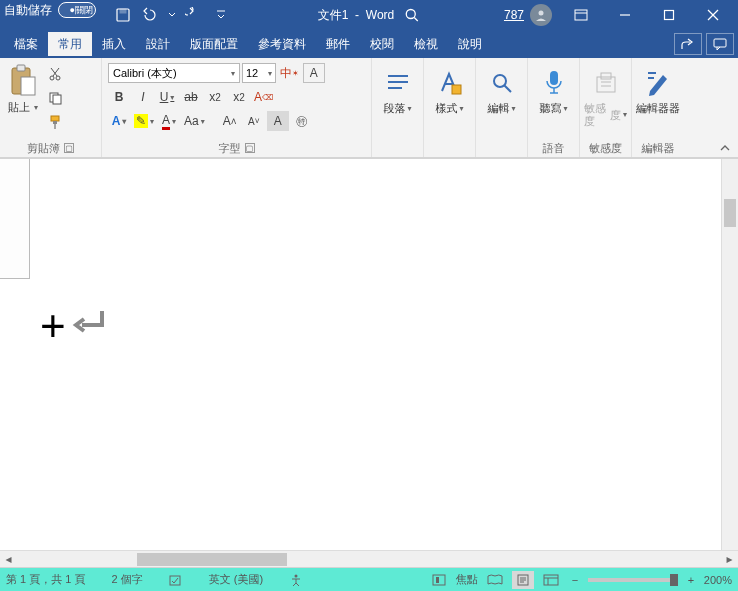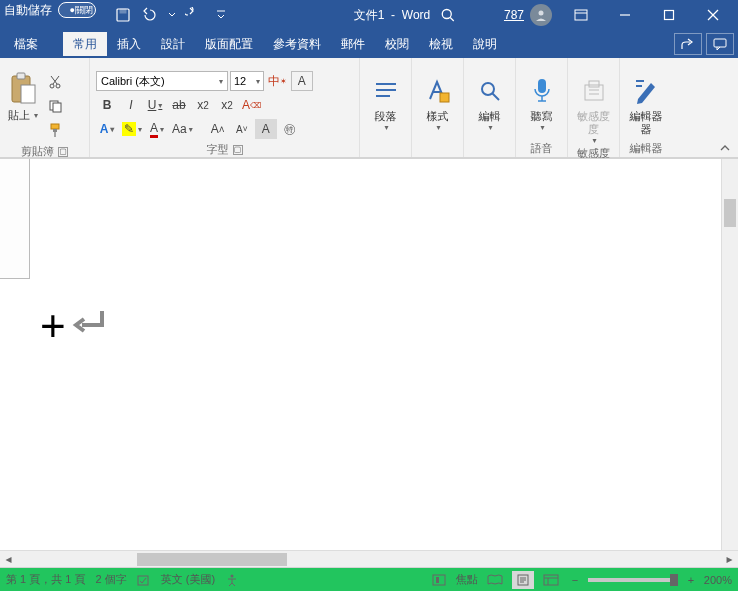--- a/index.html
+++ b/index.html
@@ -6,44 +6,44 @@
 body { width: 738px; height: 591px; background: #fff; overflow: hidden; font-size: 12px; user-select: none; }
 
 
 .titlebar { height: 30px; background: #2b579a; color: #fff; display: flex; align-items: center; padding: 0 4px; position: relative; }
 .title-left { display: flex; gap: 6px; }
 .autosave-lbl { font-size: 12px; }
 .autosave-toggle { width: 38px; height: 16px; border: 1px solid #fff; border-radius: 8px; display: flex; align-items: center; justify-content: flex-end; padding: 0 2px; font-size: 9px; background: rgba(255,255,255,0.08); }
 .qat { display: flex; align-items: center; gap: 2px; margin-left: 8px; }
 .qat-btn { width: 26px; height: 26px; display: flex; align-items: center; justify-content: center; cursor: pointer; color: #fff; }
 .qat-btn svg { stroke: #fff; fill: none; }
-.title-center { position: absolute; left: 50%; transform: translateX(-50%); display: flex; align-items: center; gap: 10px; font-size: 12px; margin-left: 36px; }
+.title-center { position: absolute; left: 50%; transform: translateX(-50%); display: flex; align-items: center; gap: 10px; font-size: 12px; }
 .search-ic svg { stroke: #fff; fill: none; }
 .title-right { margin-left: auto; display: flex; align-items: center; gap: 2px; text-decoration: underline; }
 .user { display: flex; align-items: center; gap: 6px; margin-right: 6px; }
 .avatar { width: 22px; height: 22px; border-radius: 50%; background: #7a8a9a; display: flex; align-items: center; justify-content: center; }
 .winctl { width: 42px; height: 30px; display: flex; align-items: center; justify-content: center; cursor: pointer; }
 .winctl svg { stroke: #fff; fill: none; }
 
 
 .tabs { height: 28px; background: #2b579a; color: #fff; display: flex; align-items: center; padding: 0 4px; }
 .tab { padding: 0 10px; height: 24px; display: flex; align-items: center; font-size: 12px; cursor: pointer; }
-.tab.active { background: #f3f3f3; color: #2b579a; margin-left: 15px; }
+.tab.active { background: #f3f3f3; color: #2b579a; }
 .tabs-right { margin-left: auto; display: flex; align-items: center; gap: 4px; }
 .share-btn, .comment-btn { width: 28px; height: 22px; border: 1px solid rgba(255,255,255,0.4); display: flex; align-items: center; justify-content: center; cursor: pointer; }
 
 
 .ribbon { height: 100px; background: #f3f3f3; border-bottom: 1px solid #d4d4d4; display: flex; position: relative; }
-.group { display: flex; flex-direction: column; padding: 10px 4px 0 4px; border-right: 1px solid #e1e1e1; }
+.group { display: flex; flex-direction: column; padding: 2px 4px 0 4px; border-right: 1px solid #e1e1e1; }
 .group-body { flex: 1; display: flex; align-items: flex-start; }
 .group-label { height: 18px; display: flex; align-items: center; justify-content: center; font-size: 11px; color: #666; gap: 4px; }
 .launcher { width: 10px; height: 10px; border: 1px solid #999; font-size: 8px; display: flex; align-items: center; justify-content: center; color: #666; }
 
 
-.g-clipboard { width: 90px; }
+.g-clipboard { width: 102px; }
 .paste-big { width: 38px; display: flex; flex-direction: column; align-items: center; padding-top: 4px; cursor: pointer; }
 .paste-big svg { }
 .paste-lbl { font-size: 11px; color: #333; margin-top: 2px; display:flex; align-items:center; gap:2px;}
 .cb-col { display: flex; flex-direction: column; gap: 4px; padding: 4px 2px; }
 .cb-col .sm { width: 22px; height: 20px; display: flex; align-items: center; justify-content: center; cursor: pointer; }
 
 
 .g-font { width: 270px; }
 .font-rows { display: flex; flex-direction: column; gap: 4px; padding: 3px 2px; width: 100%; }
 .row { display: flex; align-items: center; gap: 2px; }
@@ -52,42 +52,42 @@
 .sm-btn { min-width: 22px; height: 20px; display: flex; align-items: center; justify-content: center; cursor: pointer; color: #444; font-size: 12px; padding: 0 2px; }
 .sm-btn.bordered { border: 1px solid #bfbfbf; }
 .dd { font-size: 8px; color: #666; margin-left: 2px; }
 .bld { font-weight: bold; } .ita { font-style: italic; } .und { text-decoration: underline; } .strk { text-decoration: line-through; }
 .colA { color: #1e6fd6; font-weight: bold; }
 
 
 .g-big { width: 52px; }
 .big-col { width: 100%; display: flex; flex-direction: column; align-items: center; padding-top: 6px; cursor: pointer; }
 .big-col .ic { height: 34px; display: flex; align-items: center; justify-content: center; }
-.big-lbl { font-size: 11px; color: #333; margin-top: 2px; display:flex; flex-direction:column; align-items:center; line-height:1.2;}
+.big-lbl { font-size: 11px; color: #333; margin-top: 2px; display:flex; flex-direction:row; align-items:center; line-height:1.2;}
 .g-sens .big-col { color: #aaa; }
 
 .collapse { position: absolute; right: 4px; bottom: 2px; width: 18px; height: 14px; display: flex; align-items: center; justify-content: center; color: #666; cursor: pointer; }
 
 
 .docwrap { position: relative; height: 392px; background: #fff; border-top: 1px solid #d4d4d4; }
 .page-shadow { position: absolute; left: 0; top: 0; width: 30px; height: 120px; border-right: 1px solid #bbb; border-bottom: 1px solid #bbb; background:#fdfdfd; }
 .cursorarea { position: absolute; left: 40px; top: 145px; display: flex; align-items: center; }
 .plus { font-size: 44px; font-weight: 300; color: #000; line-height: 1; }
 .pilcrow svg { }
 .vscroll { position: absolute; right: 0; top: 0; width: 17px; bottom: 0; background: #f0f0f0; border-left: 1px solid #ddd; }
 .vthumb { position: absolute; left: 2px; right: 2px; top: 40px; height: 28px; background: #c7c7c7; }
 
 
 .hscroll { height: 17px; background: #f0f0f0; border-top: 1px solid #ddd; display: flex; align-items: center; }
 .hbtn { width: 17px; height: 17px; display: flex; align-items: center; justify-content: center; color: #666; cursor:pointer;}
 .htrack { flex: 1; height: 13px; position: relative; }
 .hthumb { position: absolute; left: 120px; width: 150px; top: 0; bottom: 0; background: #c7c7c7; }
 
 
-.status { height: 24px; background: #22c55e; border-top: 1px solid #d4d4d4; display: flex; align-items: center; padding: 0 6px; font-size: 11px; color: #555; gap: 10px; }
+.status { height: 24px; background: #5eead4; border-top: 1px solid #d4d4d4; display: flex; align-items: center; padding: 0 6px; font-size: 11px; color: #555; gap: 26px; }
 .status .sec { display: flex; align-items: center; gap: 4px; cursor: pointer; }
 .status-right { margin-left: auto; display: flex; align-items: center; gap: 6px; }
 .viewbtn { width: 22px; height: 18px; display: flex; align-items: center; justify-content: center; cursor:pointer; }
 .viewbtn.active { background: #d8d8d8; }
 .zoom-slider { width: 90px; height: 4px; background: #c7c7c7; position: relative; cursor:pointer;}
 .zoom-slider .knob { position: absolute; right: 0px; top: -4px; width: 8px; height: 12px; background: #666; }
 .zoom-minus, .zoom-plus { width: 14px; text-align: center; cursor:pointer;}
 
 svg { display: block; }
 </style>

